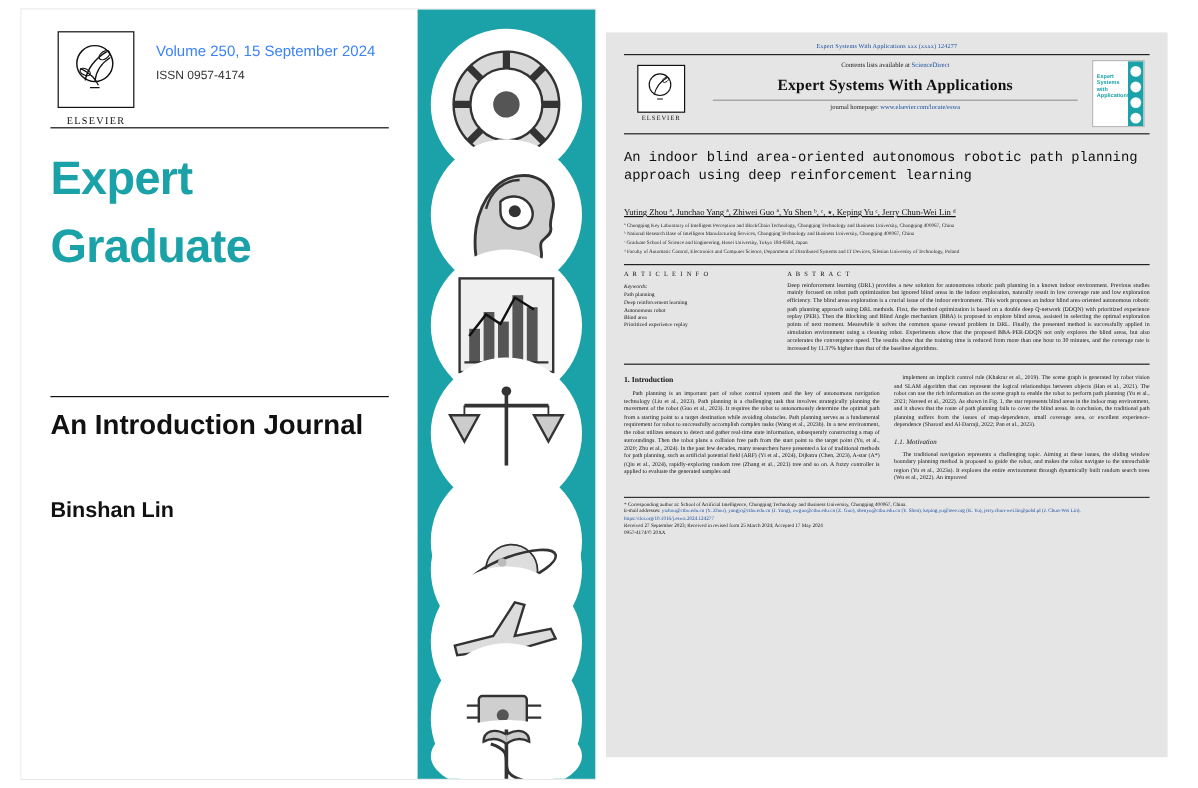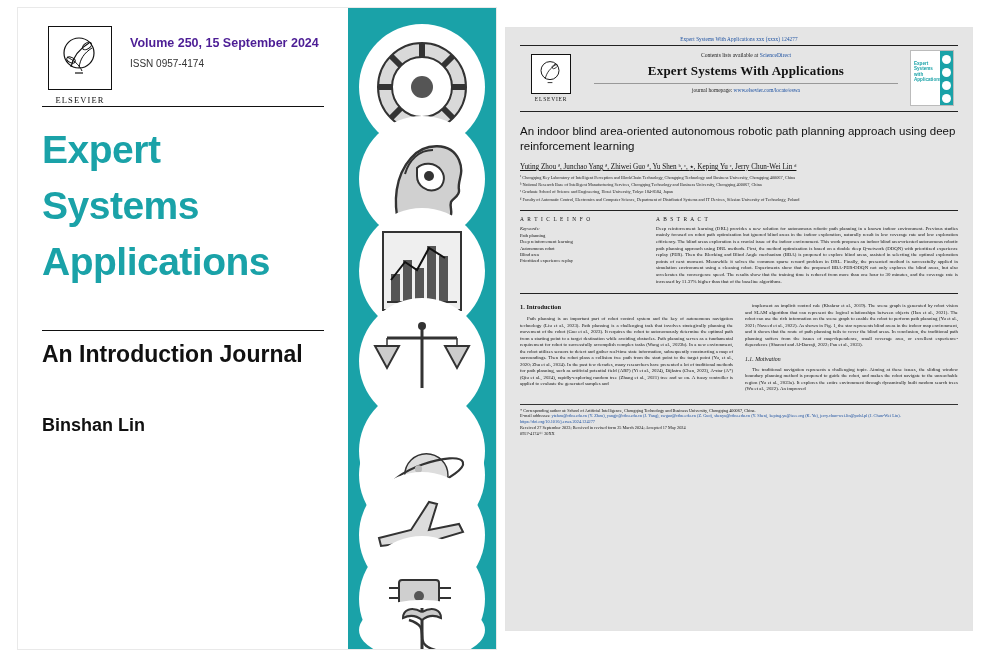--- a/index.html
+++ b/index.html
@@ -76,23 +76,23 @@
     top: 98px;
     width: 282px;
     height: 1px;
     background: #111;
   }
   .volume-line {
     position: absolute;
     left: 112px;
     top: 28px;
     font-family: "Liberation Sans", sans-serif;
-    font-weight: bold;
+    font-weight: normal;
     font-size: 12.5px;
-    color: #4c1d95;
+    color: #3b82f6;
   }
   .issn-line {
     position: absolute;
     left: 112px;
     top: 50px;
     font-family: "Liberation Sans", sans-serif;
     font-size: 10px;
     color: #333;
   }
 
@@ -248,22 +248,22 @@
     font-family:"Liberation Sans", sans-serif;
     font-size:4.6px; line-height:5.4px; color:#1aa2a8; font-weight:bold;
   }
   .mini-cover .mc-dot {
     position:absolute; right:2px; width:9px; height:9px; border-radius:50%; background:#fff;
   }
 
   .art-title {
     font-size: 11.5px;
     line-height: 15px;
-    margin: 12px 0 8px 0;
-    font-family: Liberation Sans, sans-serif;
+    margin: 12px 0 18px 0;
+    font-family: Liberation Mono, monospace;
   }
   .authors {
     font-size: 7.2px;
     margin-bottom: 4px;
     text-decoration: underline;
   }
   .affil {
     font-size: 4.3px;
     line-height: 6.2px;
     color: #222;
@@ -345,22 +345,21 @@
         </div>
         <div class="elsevier-word">ELSEVIER</div>
       </div>
 
       <div class="volume-line">Volume 250, 15 September 2024</div>
       <div class="issn-line">ISSN 0957-4174</div>
       <div class="cover-rule-top"></div>
 
       <div class="journal-title">
         <div>Expert</div>
-        <div>Systems</div>
-        <div>Applications</div>
+        <div>Graduate</div>
       </div>
 
       <div class="cover-rule-mid"></div>
       <div class="subtitle">An Introduction Journal</div>
 
       <div class="editor-block">
         <div>Binshan Lin</div>
       </div>
     </div>
 

